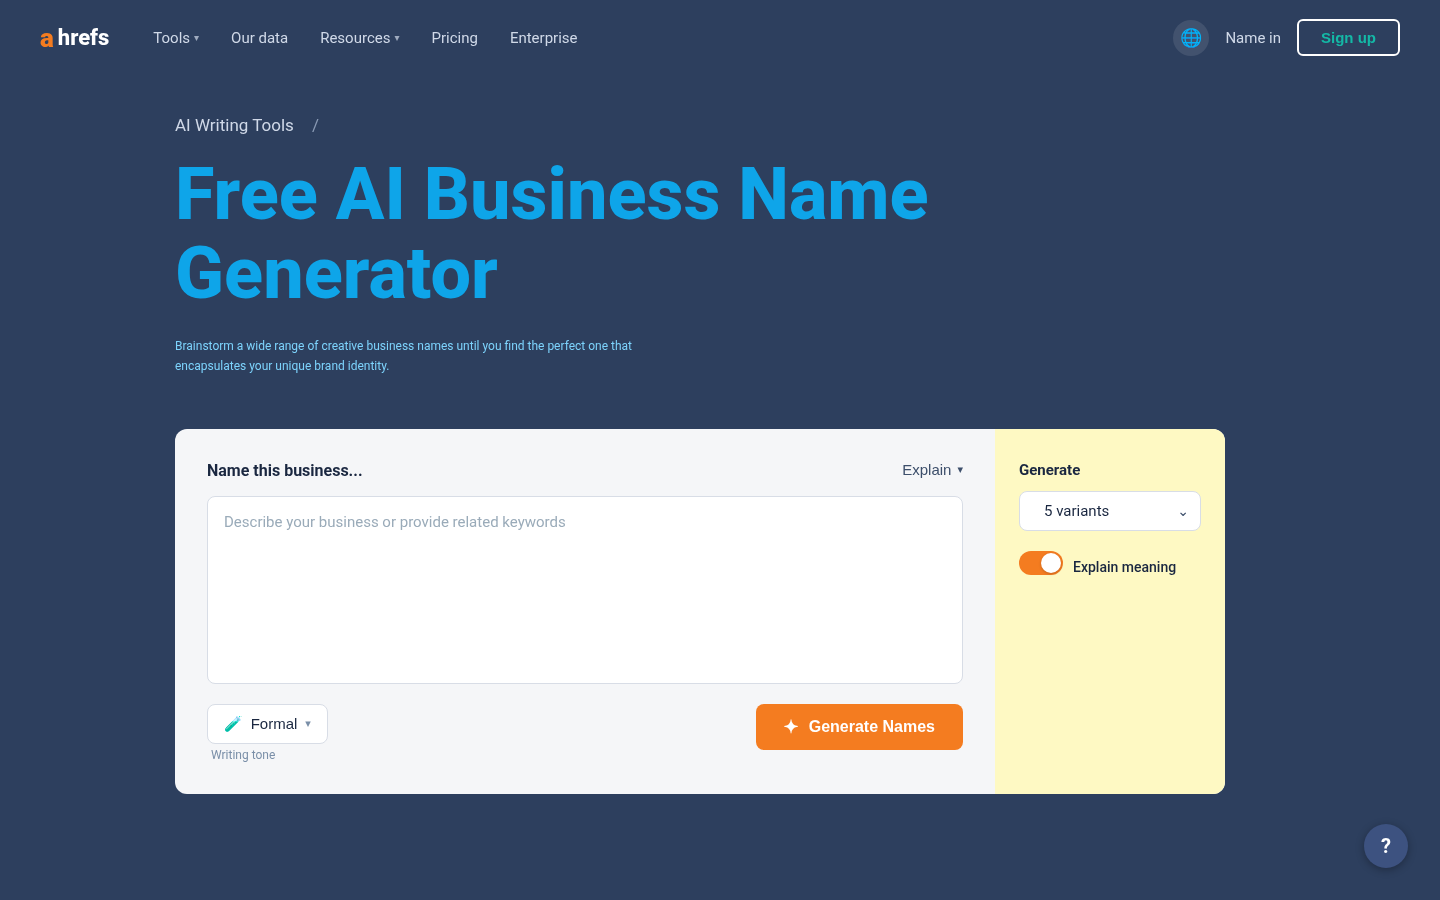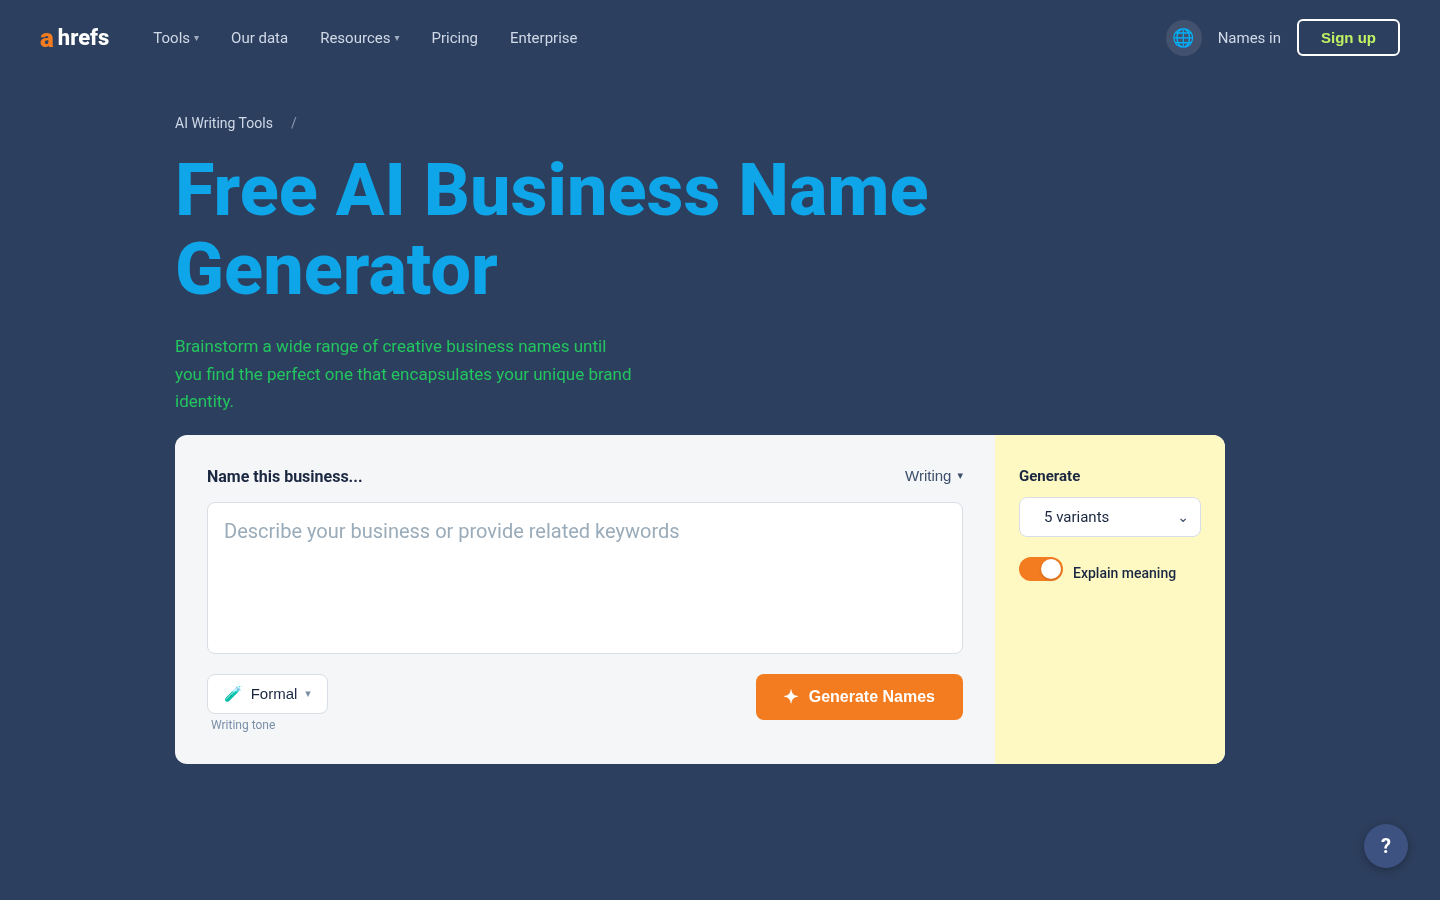--- a/index.html
+++ b/index.html
@@ -80,63 +80,63 @@
     }
     .sign-in {
       color: #d0d9e8;
       text-decoration: none;
       font-size: 15px;
       cursor: pointer;
     }
     .sign-up {
       background: transparent;
       border: 2px solid #ffffff;
-      color: #bef264;
+      color: #14b8a6;
       padding: 8px 22px;
       border-radius: 6px;
       font-size: 15px;
       font-weight: 600;
       cursor: pointer;
     }
 
     
     .main {
       padding: 40px 40px 60px 175px;
     }
 
     
     .breadcrumb {
       display: flex;
       align-items: flex-end;
       gap: 18px;
-      font-size: 14px;
+      font-size: 17px;
       color: #d0d9e8;
       margin-bottom: 20px;
     }
     .breadcrumb a {
       color: #d0d9e8;
       text-decoration: none;
     }
     .breadcrumb-sep { color: #8a9bb5; }
 
     
     .hero-title {
       font-size: 72px;
       font-weight: 800;
       line-height: 1.1;
       color: #0ea5e9;
       max-width: 900px;
       margin-bottom: 24px;
     }
     .hero-description {
-      font-size: 17px;
-      color: #22c55e;
+      font-size: 12px;
+      color: #7dd3fc;
       max-width: 460px;
       line-height: 1.6;
-      margin-bottom: 20px;
+      margin-bottom: 53px;
     }
 
     
     .tool-card {
       background: #f5f6f8;
       border-radius: 12px;
       max-width: 1050px;
       display: flex;
       overflow: hidden;
     }
@@ -174,25 +174,25 @@
       font-weight: 500;
       cursor: pointer;
     }
     .lang-select .chevron {
       font-size: 11px;
       color: #3d4f6b;
     }
 
     .business-textarea {
       width: 100%;
-      height: 152px;
+      height: 188px;
       border: 1.5px solid #d8dde6;
       border-radius: 8px;
       padding: 16px;
-      font-size: 20px;
+      font-size: 15px;
       color: #9aabb9;
       resize: none;
       background: #ffffff;
       outline: none;
       font-family: inherit;
     }
     .business-textarea::placeholder { color: #9aabb9; }
 
     .form-footer {
       display: flex;
@@ -352,42 +352,42 @@
       </a>
       <a class="nav-link">
         <span>Enterprise</span>
       </a>
     </div>
   </div>
   <div class="nav-right">
     <div class="globe-btn">
       <span>🌐</span>
     </div>
-    <a class="sign-in">Names in</a>
+    <a class="sign-in">Name in</a>
     <button class="sign-up">Sign up</button>
   </div>
 </nav>
 
 <div class="main">
 
   <div class="breadcrumb">
     <a>AI Writing Tools</a>
     <span class="breadcrumb-sep">/</span>
   </div>
 
   <h1 class="hero-title">Free AI Business Name Generator</h1>
   <p class="hero-description">Brainstorm a wide range of creative business names until you find the perfect one that encapsulates your unique brand identity.</p>
 
   <div class="tool-card">
 
     <div class="tool-card-left">
       <div class="form-header">
         <span class="form-label">Name this business...</span>
         <button class="lang-select">
-          <span>Writing</span>
+          <span>Explain</span>
           <span class="chevron">▾</span>
         </button>
       </div>
       <textarea class="business-textarea" placeholder="Describe your business or provide related keywords" style=""></textarea>
       <div class="form-footer">
         <div class="tone-section">
           <button class="tone-btn">
             <span>🧪</span>
             <span>Formal</span>
             <span style="font-size:11px;color:#7a8fa8;">▾</span>

